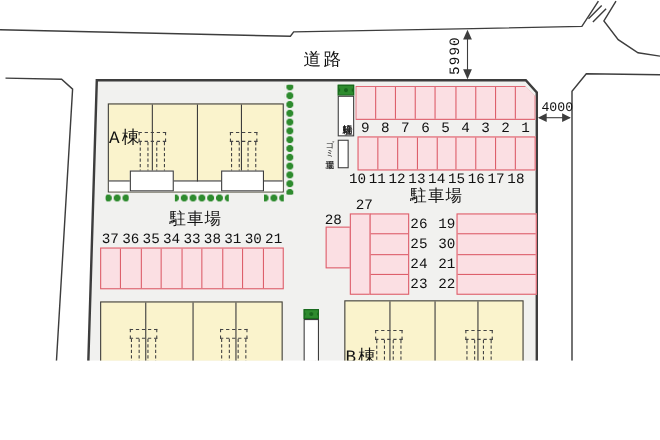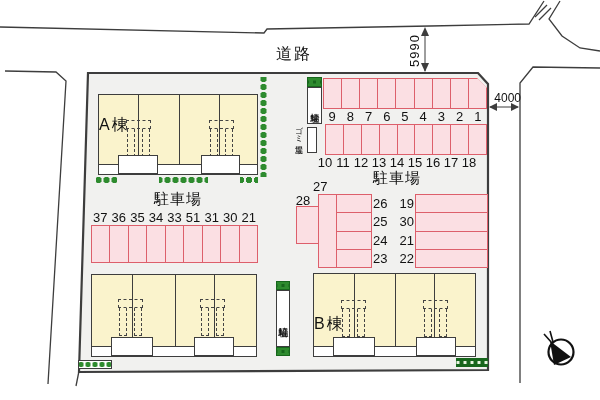--- a/index.html
+++ b/index.html
@@ -1,17 +1,17 @@
 <!DOCTYPE html>
 <html style="--site: #f1f1ef; --line: #3d3d3d; --building: #faf3cc; --pink: #fbdfe3; --red: #dd5f6b; --green: #2e8b2e; --greendark: #17661c;"><head>
 <meta charset="utf-8">
 <style>
   html,body{margin:0;padding:0;background:#fff}
-  .stage{position:relative;width:600px;height:400px;background:#fff;overflow:hidden;
-         font-family:Liberation Sans, sans-serif;color:#111}
+  .stage{position:relative;width:600px;height:328px;background:#fff;overflow:hidden;
+         font-family:Liberation Mono, monospace;color:#111}
   svg.layer{position:absolute;left:0;top:0}
   .lbl{position:absolute;white-space:nowrap;color:#111}
 
   
   .pink{position:absolute;background:var(--pink);border:1px solid var(--red);box-sizing:border-box}
   .prow{display:flex}
   .prow>i{flex:1;border-right:1px solid var(--red)}
   .prow>i:last-child{border-right:none}
   .pcol{display:flex;flex-direction:column}
   .pcol>i{flex:1;border-bottom:1px solid var(--red)}
@@ -149,38 +149,38 @@
       <span>17</span>
       <span>18</span>
     </div>
 
   <div class="nums" style="left:91px;top:210px;width:167px">
       <span>37</span>
       <span>36</span>
       <span>35</span>
       <span>34</span>
       <span>33</span>
-      <span>51</span>
+      <span>38</span>
       <span>31</span>
       <span>30</span>
       <span>21</span>
     </div>
   <div class="pink prow" style="left:91px;top:225px;width:167px;height:38px">
       <i></i>
       <i></i>
       <i></i>
       <i></i>
       <i></i>
       <i></i>
       <i></i>
       <i></i>
       <i></i>
     </div>
 
-  <div class="lbl" style="left:313px;top:179px;width:26px;text-align:left;font-size:13px">27</div>
+  <div class="lbl" style="left:313px;top:179px;width:26px;text-align:right;font-size:13px">27</div>
   <div class="lbl" style="left:291px;top:193px;width:24px;text-align:center;font-size:13px">28</div>
   <div class="pink" style="left:296px;top:206px;width:23px;height:38px"></div>
   <div class="pink" style="left:318px;top:194px;width:19px;height:74px"></div>
   <div class="pink pcol" style="left:336px;top:194px;width:36px;height:74px">
       <i></i>
       <i></i>
       <i></i>
       <i></i>
     </div>
   <div class="pairs" style="left:373px;top:194px;width:41px;height:74px">

